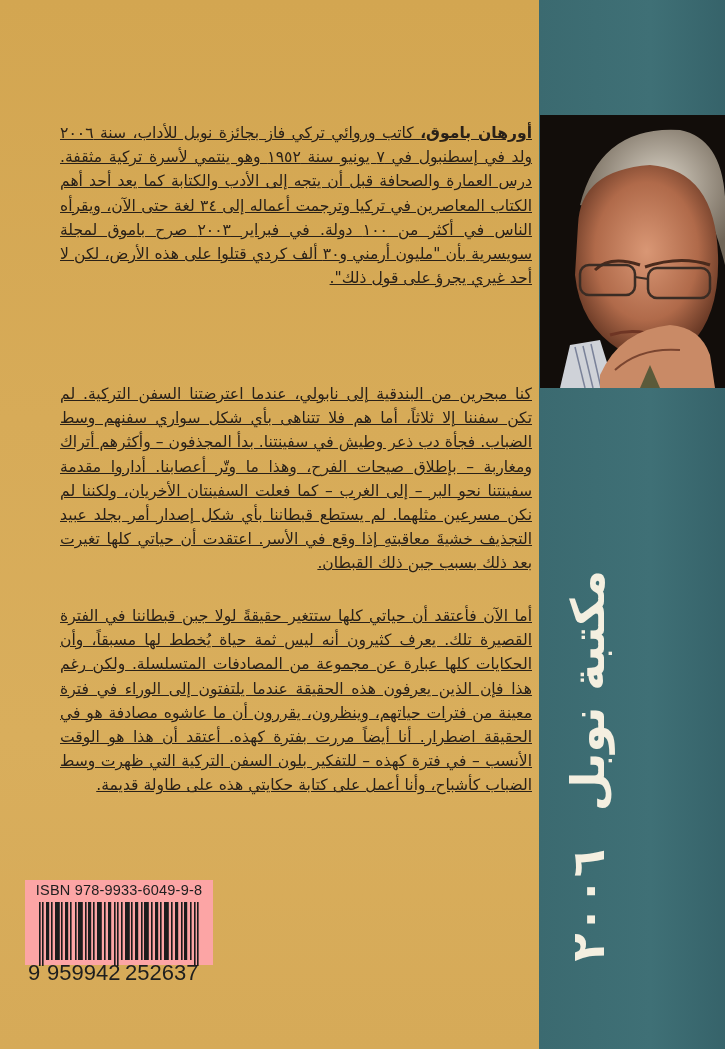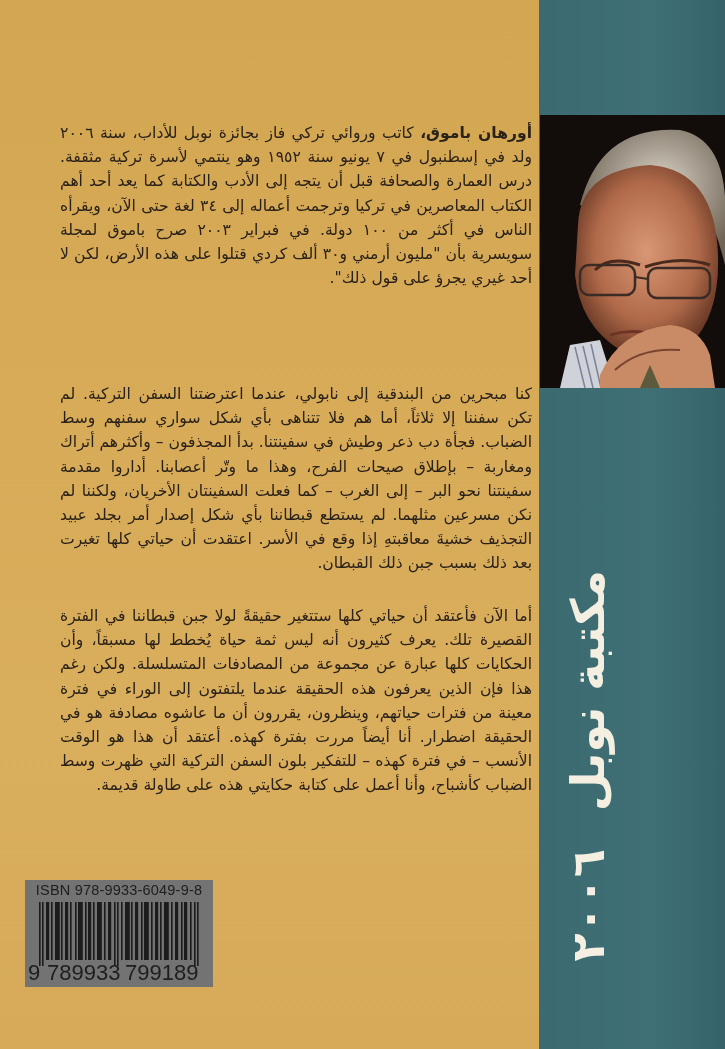--- a/index.html
+++ b/index.html
@@ -6,29 +6,29 @@
   body { width:725px; height:1049px; overflow:hidden; position:relative; background:#d5a955; font-family:"DejaVu Sans", sans-serif; }
   .cover { position:absolute; left:0; top:0; width:725px; height:1049px; }
   .yellow-panel { position:absolute; left:0; top:0; width:539px; height:1049px;
     background: linear-gradient(180deg, #d3a651 0%, #d7ab58 40%, #d9ae5c 70%, #d6aa58 100%); }
   .teal-panel { position:absolute; left:539px; top:0; width:186px; height:1049px;
     background: linear-gradient(90deg, #3b6a70 0%, #3f7076 60%, #36636a 100%); }
   .photo { position:absolute; left:540px; top:115px; width:185px; height:273px; background:#140f0c; overflow:hidden; }
   .photo svg { display:block; }
   .text-block { position:absolute; left:60px; width:472px; direction:rtl; text-align:justify;
     color:#2a2118; font-size:15.6px; line-height:24.2px; }
-  .text-block p { margin:0; text-align-last:right; }
+  .text-block p { margin:0; text-align-last:right;text-decoration:underline; }
   .bio { top:121px; }
   .bio b { font-weight:bold; }
   .p2 { top:382px; }
   .p3 { top:604px; }
   .series-title { position:absolute; left:553px; top:590px; width:420px; height:70px;
     transform-origin:0 0; transform: rotate(-90deg) translate(-400px, 0);
     color:#f4efe0; font-size:46px; font-weight:bold; direction:rtl; white-space:nowrap; line-height:70px; letter-spacing:1px; }
-  .barcode-box { position:absolute; left:25px; top:880px; width:188px; height:107px; background:#737373; }
+  .barcode-box { position:absolute; left:25px; top:880px; width:188px; height:85px; background:#fca5a5; }
   .isbn-text { position:absolute; left:0; top:2px; width:100%; text-align:center; font-family:"Liberation Sans", sans-serif; font-size:14.5px; color:#1e1e1e; letter-spacing:0.2px; }
   .bars { position:absolute; left:10px; top:22px; width:170px; height:64px; }
   .bar-digits { position:absolute; left:0; top:81px; width:100%; font-family:"Liberation Sans", sans-serif; font-size:22px; color:#1e1e1e; line-height:24px; }
   .bar-digits span { position:absolute; }
 </style>
 </head>
 <body>
 
 <div class="cover">
 
@@ -123,18 +123,18 @@
           <rect x="140" y="0" width="3.2" height="58"></rect>
         <rect x="146" y="0" width="1.6" height="58"></rect>
           <rect x="149" y="0" width="3.2" height="58"></rect>
         <rect x="155" y="0" width="1.6" height="58"></rect>
           <rect x="159" y="0" width="1.6" height="64"></rect>
         <rect x="162" y="0" width="1.6" height="64"></rect>
       </g>
     </svg>
     <div class="bar-digits">
       <span style="left:3px;">9</span>
-      <span style="left:22px;">789933</span>
-      <span style="left:100px;">799189</span>
+      <span style="left:22px;">959942</span>
+      <span style="left:100px;">252637</span>
     </div>
   </div>
 
 </div>
 
 </body></html>

